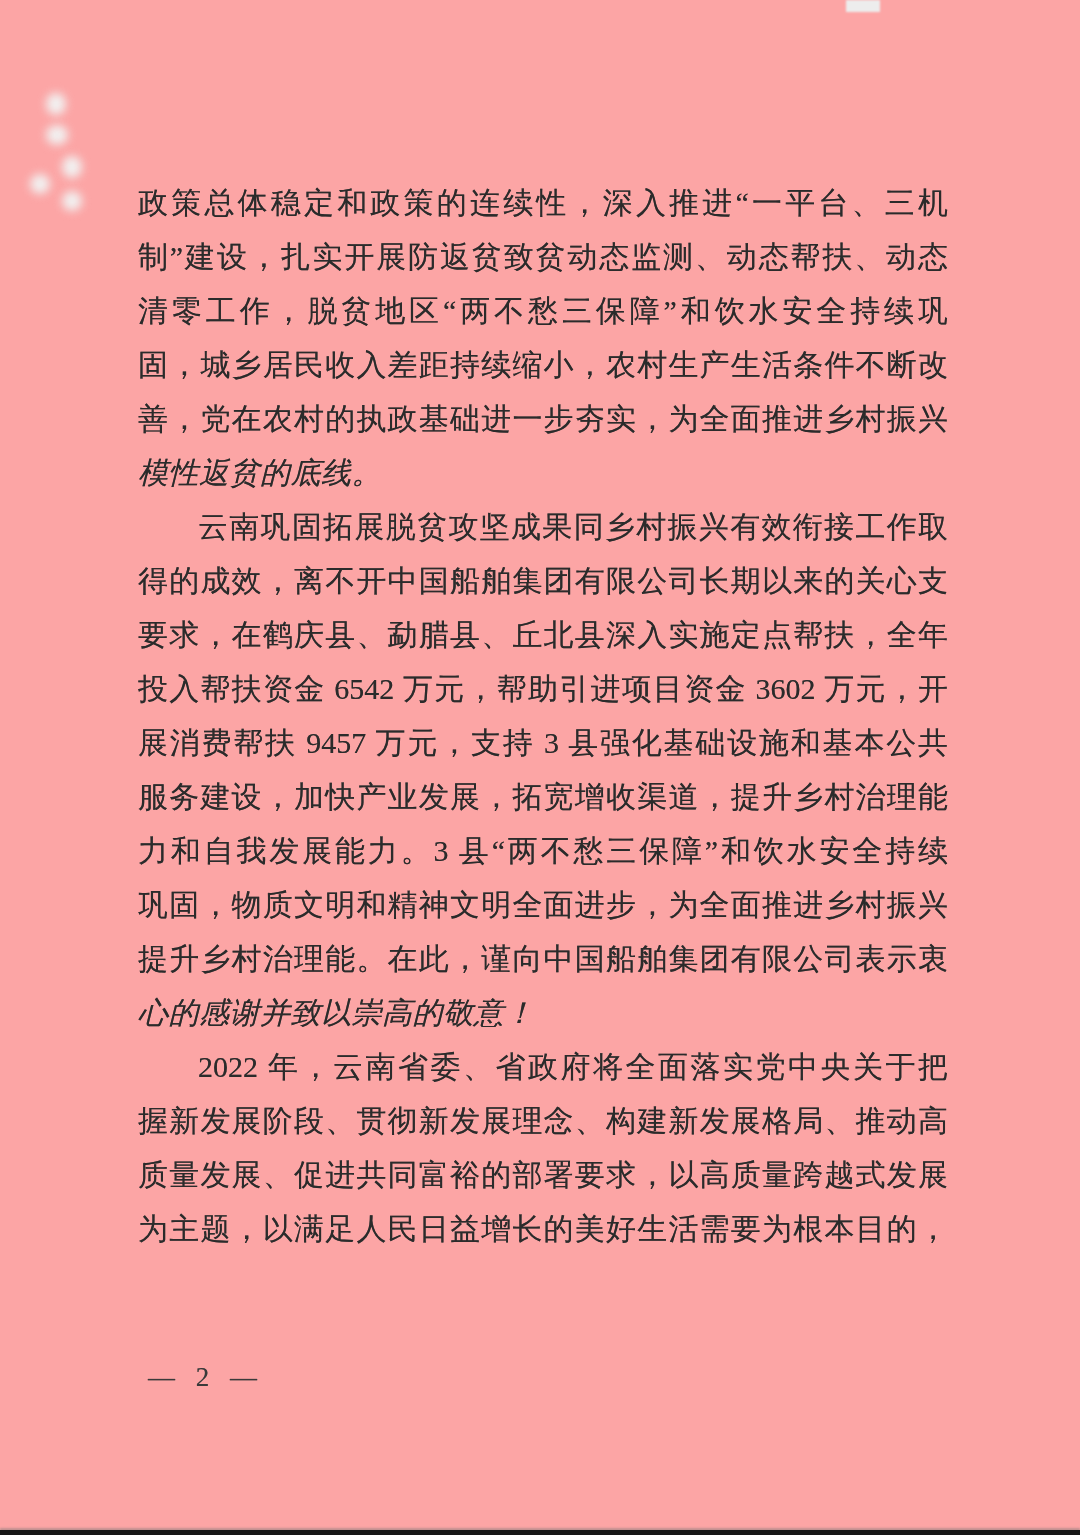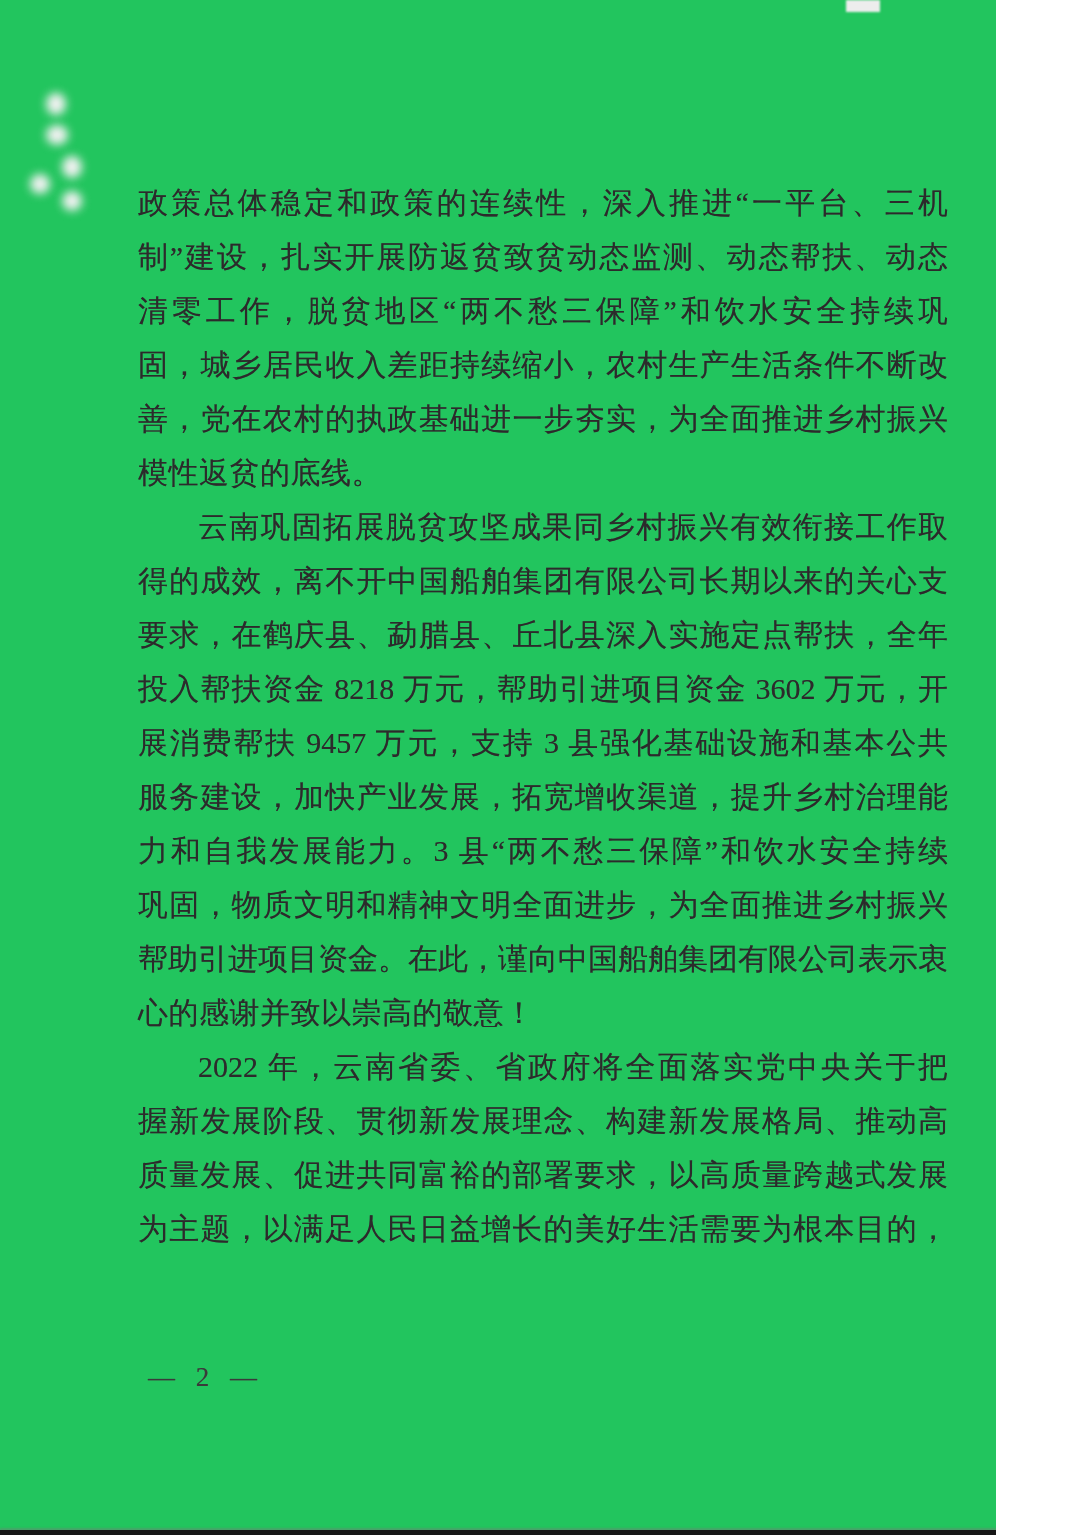--- a/index.html
+++ b/index.html
@@ -7,24 +7,24 @@
     padding: 0;
   }
   body {
     width: 1080px;
     height: 1535px;
     background: #ffffff;
     font-family: "Liberation Serif", "DejaVu Serif", serif;
   }
   .page {
     position: relative;
-    width: 996px;
+    width: 1080px;
     height: 1535px;
     overflow: hidden;
-    background: #22c55e;
+    background: #fca5a5;
   }
   .textblock {
     position: absolute;
     left: 138px;
     top: 176px;
     width: 810px;
   }
   .para {
     margin: 0;
     padding: 0;
@@ -40,20 +40,21 @@
     white-space: normal;
     text-shadow: 0 0 0.6px rgba(70,70,70,0.75);
   }
   .line.indent {
     text-indent: 60px;
   }
   .line.endline {
     text-align: right;
     text-align-last: left;
     letter-spacing: 0.5px;
+    font-style: italic;
   }
   .footer {
     position: absolute;
     left: 148px;
     top: 1358px;
     height: 38px;
     line-height: 38px;
     font-size: 27px;
     color: #3a3a3a;
     letter-spacing: 2px;
@@ -111,26 +112,26 @@
       <div class="line">清零工作，脱贫地区“两不愁三保障”和饮水安全持续巩</div>
       <div class="line">固，城乡居民收入差距持续缩小，农村生产生活条件不断改</div>
       <div class="line">善，党在农村的执政基础进一步夯实，为全面推进乡村振兴</div>
       <div class="line endline">模性返贫的底线。</div>
     </div>
 
     <div class="para">
       <div class="line indent">云南巩固拓展脱贫攻坚成果同乡村振兴有效衔接工作取</div>
       <div class="line">得的成效，离不开中国船舶集团有限公司长期以来的关心支</div>
       <div class="line">要求，在鹤庆县、勐腊县、丘北县深入实施定点帮扶，全年</div>
-      <div class="line">投入帮扶资金 8218 万元，帮助引进项目资金 3602 万元，开</div>
+      <div class="line">投入帮扶资金 6542 万元，帮助引进项目资金 3602 万元，开</div>
       <div class="line">展消费帮扶 9457 万元，支持 3 县强化基础设施和基本公共</div>
       <div class="line">服务建设，加快产业发展，拓宽增收渠道，提升乡村治理能</div>
       <div class="line">力和自我发展能力。3 县“两不愁三保障”和饮水安全持续</div>
       <div class="line">巩固，物质文明和精神文明全面进步，为全面推进乡村振兴</div>
-      <div class="line">帮助引进项目资金。在此，谨向中国船舶集团有限公司表示衷</div>
+      <div class="line">提升乡村治理能。在此，谨向中国船舶集团有限公司表示衷</div>
       <div class="line endline">心的感谢并致以崇高的敬意！</div>
     </div>
 
     <div class="para">
       <div class="line indent">2022 年，云南省委、省政府将全面落实党中央关于把</div>
       <div class="line">握新发展阶段、贯彻新发展理念、构建新发展格局、推动高</div>
       <div class="line">质量发展、促进共同富裕的部署要求，以高质量跨越式发展</div>
       <div class="line">为主题，以满足人民日益增长的美好生活需要为根本目的，</div>
     </div>
 

